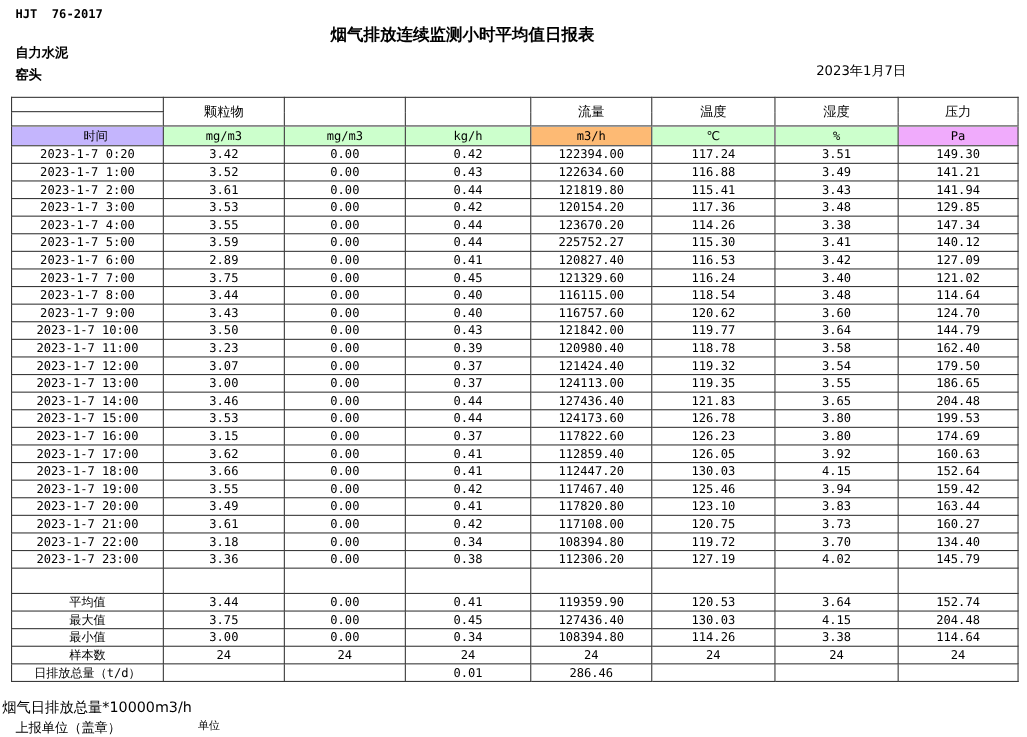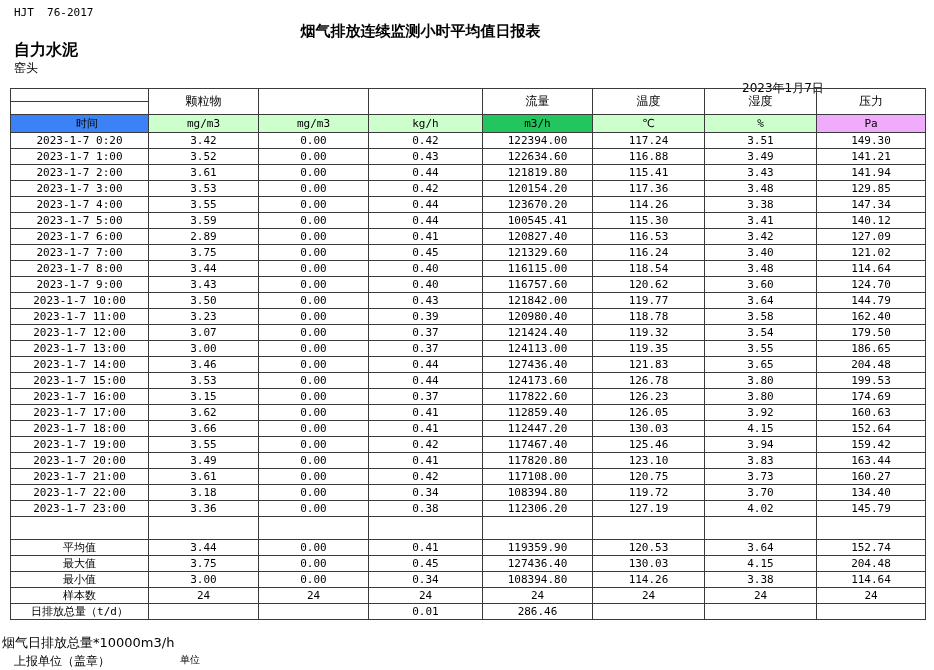--- a/index.html
+++ b/index.html
@@ -1,26 +1,26 @@
 <!DOCTYPE html>
 <html><head>
 <meta charset="utf-8">
 <style>
   html,body{margin:0;padding:0;}
   body{
     width:934px;height:670px;position:relative;background:#ffffff;
     font-family:"DejaVu Sans","Liberation Sans",sans-serif;color:#000;
   }
-  .hdr-standard{position:absolute;top:6px;left:14px;font-size:11px;font-weight:normal;
+  .hdr-standard{position:absolute;top:6px;left:14px;font-size:11px;font-weight:bold;
     font-family:"DejaVu Sans Mono","DejaVu Sans",monospace;white-space:pre;}
   .hdr-title{position:absolute;top:22px;left:0;width:841px;text-align:center;
     font-size:15px;font-weight:bold;}
-  .hdr-company{position:absolute;top:40px;left:14px;font-size:16px;font-weight:bold;text-align:center;}
-  .hdr-location{position:absolute;top:60px;left:14px;font-size:12px;font-weight:normal;}
-  .hdr-date{position:absolute;top:56px;left:742px;font-size:12px;margin-top:24px;}
+  .hdr-company{position:absolute;top:40px;left:14px;font-size:12px;font-weight:bold;text-align:center;}
+  .hdr-location{position:absolute;top:60px;left:14px;font-size:12px;font-weight:bold;}
+  .hdr-date{position:absolute;top:56px;left:742px;font-size:12px;}
   table.report-table{
     position:absolute;top:88px;left:10px;width:915px;
     border-collapse:collapse;table-layout:fixed;
     font-family:"DejaVu Sans Mono","DejaVu Sans",monospace;
   }
   table.report-table td{
     border:1px solid #3a3a3a;text-align:center;vertical-align:middle;
     padding:0;font-size:11px;height:15px;overflow:hidden;white-space:nowrap;
   }
   tr.h-group-a td{height:12px;border-bottom:none;}
@@ -62,25 +62,25 @@
       <td class="merged" rowspan="2"></td>
       <td class="merged" rowspan="2">流量</td>
       <td class="merged" rowspan="2">温度</td>
       <td class="merged" rowspan="2">湿度</td>
       <td class="merged" rowspan="2">压力</td>
     </tr>
     <tr class="h-group-b">
       <td class="split"></td>
     </tr>
     <tr class="units-row">
-      <td style="background: #3b82f6; padding-left: 15px;">时间</td>
+      <td style="background: #c4b5fd; padding-left: 15px;">时间</td>
       <td style="background: rgb(204, 255, 204);">mg/m3</td>
       <td style="background: rgb(204, 255, 204);">mg/m3</td>
       <td style="background: rgb(204, 255, 204); margin-left: 16px;">kg/h</td>
-      <td style="background: #22c55e;">m3/h</td>
+      <td style="background: #fdba74;">m3/h</td>
       <td style="background: rgb(204, 255, 204);">℃</td>
       <td style="background: rgb(204, 255, 204);">%</td>
       <td style="background: #f0abfc;">Pa</td>
     </tr>
   </thead>
   <tbody>
       <tr>
         <td>2023-1-7 0:20</td>
         <td>3.42</td>
         <td>0.00</td>
@@ -128,21 +128,21 @@
         <td>123670.20</td>
         <td>114.26</td>
         <td>3.38</td>
         <td>147.34</td>
       </tr>
       <tr>
         <td>2023-1-7 5:00</td>
         <td>3.59</td>
         <td>0.00</td>
         <td>0.44</td>
-        <td>100545.41</td>
+        <td>225752.27</td>
         <td>115.30</td>
         <td>3.41</td>
         <td>140.12</td>
       </tr>
       <tr>
         <td>2023-1-7 6:00</td>
         <td>2.89</td>
         <td>0.00</td>
         <td>0.41</td>
         <td>120827.40</td>

